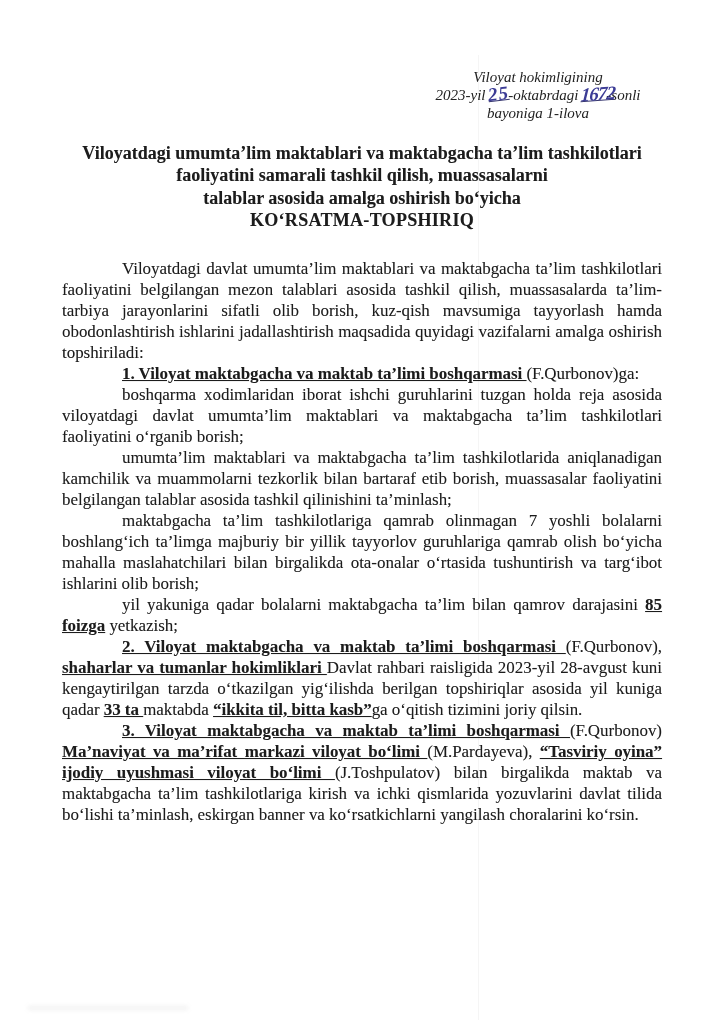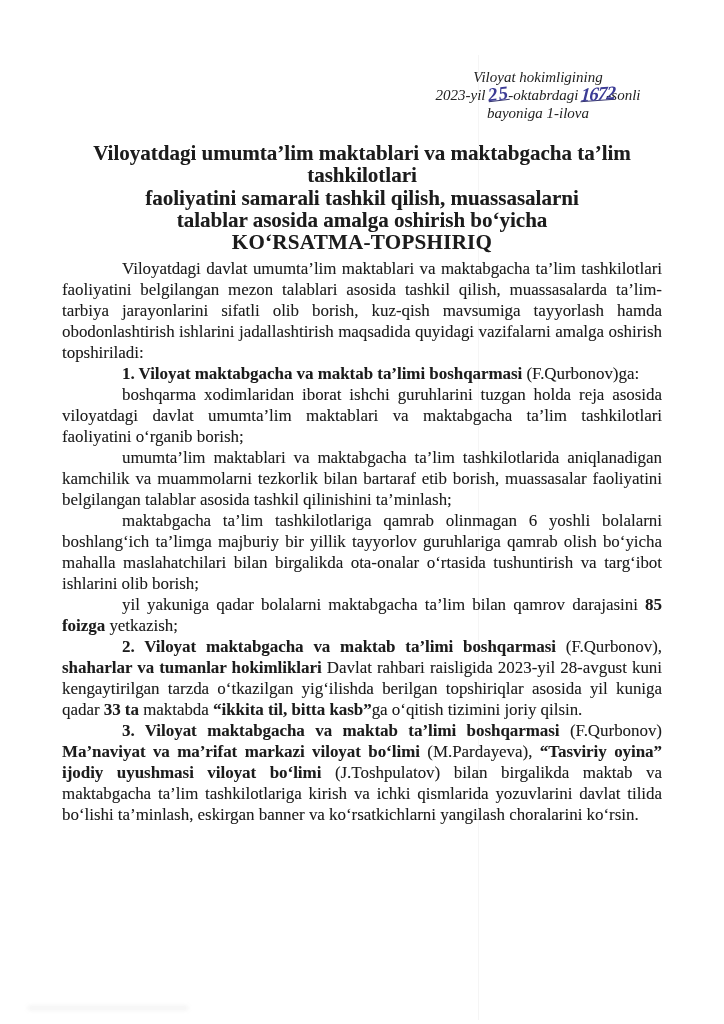--- a/index.html
+++ b/index.html
@@ -39,32 +39,32 @@
     margin:0 -1px -3px -1px;
   }
   .hw.hw-number{
     transform:rotate(-4deg) skewX(-8deg);
     margin-right:-9px;
     letter-spacing:-1px;
   }
   .title-block{
     position:absolute;top:142px;left:62px;width:600px;
     text-align:center;font-weight:bold;
-    font-size:21px;line-height:22.3px;
+    font-size:18px;line-height:22.3px;
     text-shadow:0.2px 0.2px 0.4px rgba(0,0,0,0.3);
   }
   .title-main{letter-spacing:0.3px;}
   .body-block{
     position:absolute;top:258px;left:62px;width:600px;
     font-size:16.9px;line-height:21px;
     text-align:justify;
     text-shadow:0.2px 0.2px 0.4px rgba(0,0,0,0.28);
   }
   .para{margin:0;text-indent:60px;}
-  .bold{font-weight:bold;}
+  .bold{font-weight:bold;text-decoration:underline;}
 </style>
 </head>
 <body>
 
 <div class="page">
 
   <div class="fold-line"></div>
   <div class="smudge"></div>
 
   <div class="annex-block">
@@ -80,19 +80,19 @@
     <div>faoliyatini samarali tashkil qilish, muassasalarni</div>
     <div>talablar asosida amalga oshirish bo‘yicha</div>
     <div class="title-main">KO‘RSATMA-TOPSHIRIQ</div>
   </div>
 
   <div class="body-block">
       <p class="para"><span>Viloyatdagi davlat umumta’lim maktablari va maktabgacha ta’lim tashkilotlari faoliyatini belgilangan mezon talablari asosida tashkil qilish, muassasalarda ta’lim-tarbiya jarayonlarini sifatli olib borish, kuz-qish mavsumiga tayyorlash hamda obodonlashtirish ishlarini jadallashtirish maqsadida quyidagi vazifalarni amalga oshirish topshiriladi:</span></p>
       <p class="para"><span class="bold">1. Viloyat maktabgacha va maktab ta’limi boshqarmasi </span><span>(F.Qurbonov)ga:</span></p>
       <p class="para"><span>boshqarma xodimlaridan iborat ishchi guruhlarini tuzgan holda reja asosida viloyatdagi davlat umumta’lim maktablari va maktabgacha ta’lim tashkilotlari faoliyatini o‘rganib borish;</span></p>
       <p class="para"><span>umumta’lim maktablari va maktabgacha ta’lim tashkilotlarida aniqlanadigan kamchilik va muammolarni tezkorlik bilan bartaraf etib borish, muassasalar faoliyatini belgilangan talablar asosida tashkil qilinishini ta’minlash;</span></p>
-      <p class="para"><span>maktabgacha ta’lim tashkilotlariga qamrab olinmagan 6 yoshli bolalarni boshlang‘ich ta’limga majburiy bir yillik tayyorlov guruhlariga qamrab olish bo‘yicha mahalla maslahatchilari bilan birgalikda ota-onalar o‘rtasida tushuntirish va targ‘ibot ishlarini olib borish;</span></p>
+      <p class="para"><span>maktabgacha ta’lim tashkilotlariga qamrab olinmagan 7 yoshli bolalarni boshlang‘ich ta’limga majburiy bir yillik tayyorlov guruhlariga qamrab olish bo‘yicha mahalla maslahatchilari bilan birgalikda ota-onalar o‘rtasida tushuntirish va targ‘ibot ishlarini olib borish;</span></p>
       <p class="para"><span>yil yakuniga qadar bolalarni maktabgacha ta’lim bilan qamrov darajasini </span><span class="bold">85 foizga</span><span> yetkazish;</span></p>
       <p class="para"><span class="bold">2. Viloyat maktabgacha va maktab ta’limi boshqarmasi </span><span>(F.Qurbonov), </span><span class="bold">shaharlar va tumanlar hokimliklari </span><span>Davlat rahbari raisligida 2023-yil 28-avgust kuni kengaytirilgan tarzda o‘tkazilgan yig‘ilishda berilgan topshiriqlar asosida yil kuniga qadar </span><span class="bold">33 ta </span><span>maktabda </span><span class="bold">“ikkita til, bitta kasb”</span><span>ga o‘qitish tizimini joriy qilsin.</span></p>
       <p class="para"><span class="bold">3. Viloyat maktabgacha va maktab ta’limi boshqarmasi </span><span>(F.Qurbonov) </span><span class="bold">Ma’naviyat va ma’rifat markazi viloyat bo‘limi </span><span>(M.Pardayeva), </span><span class="bold">“Tasviriy oyina” ijodiy uyushmasi viloyat bo‘limi </span><span>(J.Toshpulatov) bilan birgalikda maktab va maktabgacha ta’lim tashkilotlariga kirish va ichki qismlarida yozuvlarini davlat tilida bo‘lishi ta’minlash, eskirgan banner va ko‘rsatkichlarni yangilash choralarini ko‘rsin.</span></p>
     </div>
 
 </div>
 
 </body></html>

